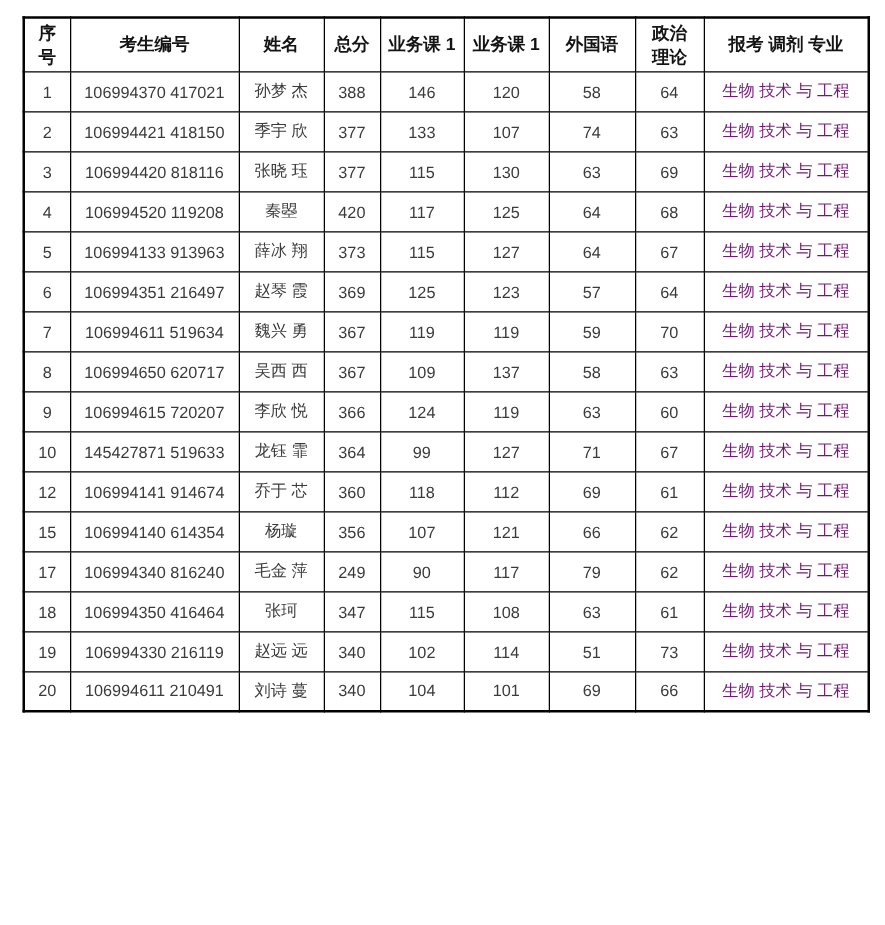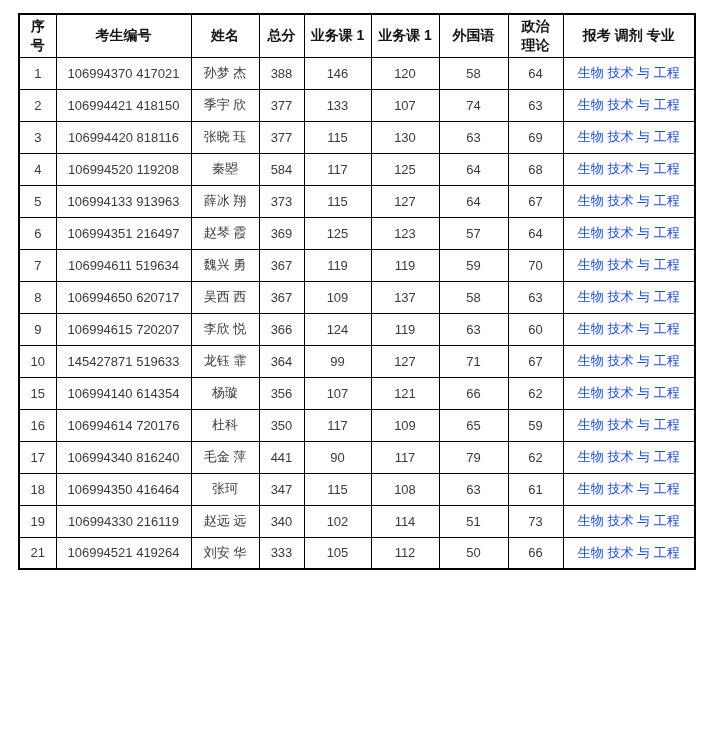--- a/index.html
+++ b/index.html
@@ -45,21 +45,21 @@
     color: #141414;
     white-space: pre-line;
     line-height: 1.35;
   }
   .score-table tbody tr { height: 32px; }
   .score-table td {
     font-size: 13px;
     color: #3b3b3b;
     white-space: nowrap;
   }
-  .score-table td.major-cell { color: #1d4ed8; }
+  .score-table td.major-cell { color: #701a75; }
 </style>
 </head>
 <body>
 
 <div class="page">
   <table class="score-table">
     <colgroup>
       <col class="c-index">
       <col class="c-id">
       <col class="c-name">
@@ -119,21 +119,21 @@
     <td>130</td>
     <td>63</td>
     <td>69</td>
     <td class="major-cell">生物 技术 与 工程</td>
   </tr>
 
   <tr>
     <td>4</td>
     <td>106994520 119208</td>
     <td>秦曌</td>
-    <td>584</td>
+    <td>420</td>
     <td>117</td>
     <td>125</td>
     <td>64</td>
     <td>68</td>
     <td class="major-cell">生物 技术 与 工程</td>
   </tr>
 
   <tr>
     <td>5</td>
     <td>106994133 913963</td>
@@ -200,52 +200,52 @@
     <td>龙钰 霏</td>
     <td>364</td>
     <td>99</td>
     <td>127</td>
     <td>71</td>
     <td>67</td>
     <td class="major-cell">生物 技术 与 工程</td>
   </tr>
 
 
+  <tr>
+    <td>12</td>
+    <td>106994141 914674</td>
+    <td>乔于 芯</td>
+    <td>360</td>
+    <td>118</td>
+    <td>112</td>
+    <td>69</td>
+    <td>61</td>
+    <td class="major-cell">生物 技术 与 工程</td>
+  </tr>
 
 
 
   <tr>
     <td>15</td>
     <td>106994140 614354</td>
     <td>杨璇</td>
     <td>356</td>
     <td>107</td>
     <td>121</td>
     <td>66</td>
     <td>62</td>
     <td class="major-cell">生物 技术 与 工程</td>
   </tr>
 
-  <tr>
-    <td>16</td>
-    <td>106994614 720176</td>
-    <td>杜科</td>
-    <td>350</td>
-    <td>117</td>
-    <td>109</td>
-    <td>65</td>
-    <td>59</td>
-    <td class="major-cell">生物 技术 与 工程</td>
-  </tr>
 
   <tr>
     <td>17</td>
     <td>106994340 816240</td>
     <td>毛金 萍</td>
-    <td>441</td>
+    <td>249</td>
     <td>90</td>
     <td>117</td>
     <td>79</td>
     <td>62</td>
     <td class="major-cell">生物 技术 与 工程</td>
   </tr>
 
   <tr>
     <td>18</td>
     <td>106994350 416464</td>
@@ -263,27 +263,27 @@
     <td>106994330 216119</td>
     <td>赵远 远</td>
     <td>340</td>
     <td>102</td>
     <td>114</td>
     <td>51</td>
     <td>73</td>
     <td class="major-cell">生物 技术 与 工程</td>
   </tr>
 
-
-  <tr>
-    <td>21</td>
-    <td>106994521 419264</td>
-    <td>刘安 华</td>
-    <td>333</td>
-    <td>105</td>
-    <td>112</td>
-    <td>50</td>
+  <tr>
+    <td>20</td>
+    <td>106994611 210491</td>
+    <td>刘诗 蔓</td>
+    <td>340</td>
+    <td>104</td>
+    <td>101</td>
+    <td>69</td>
     <td>66</td>
     <td class="major-cell">生物 技术 与 工程</td>
   </tr>
+
 </tbody>
   </table>
 </div>
 
 </body></html>

